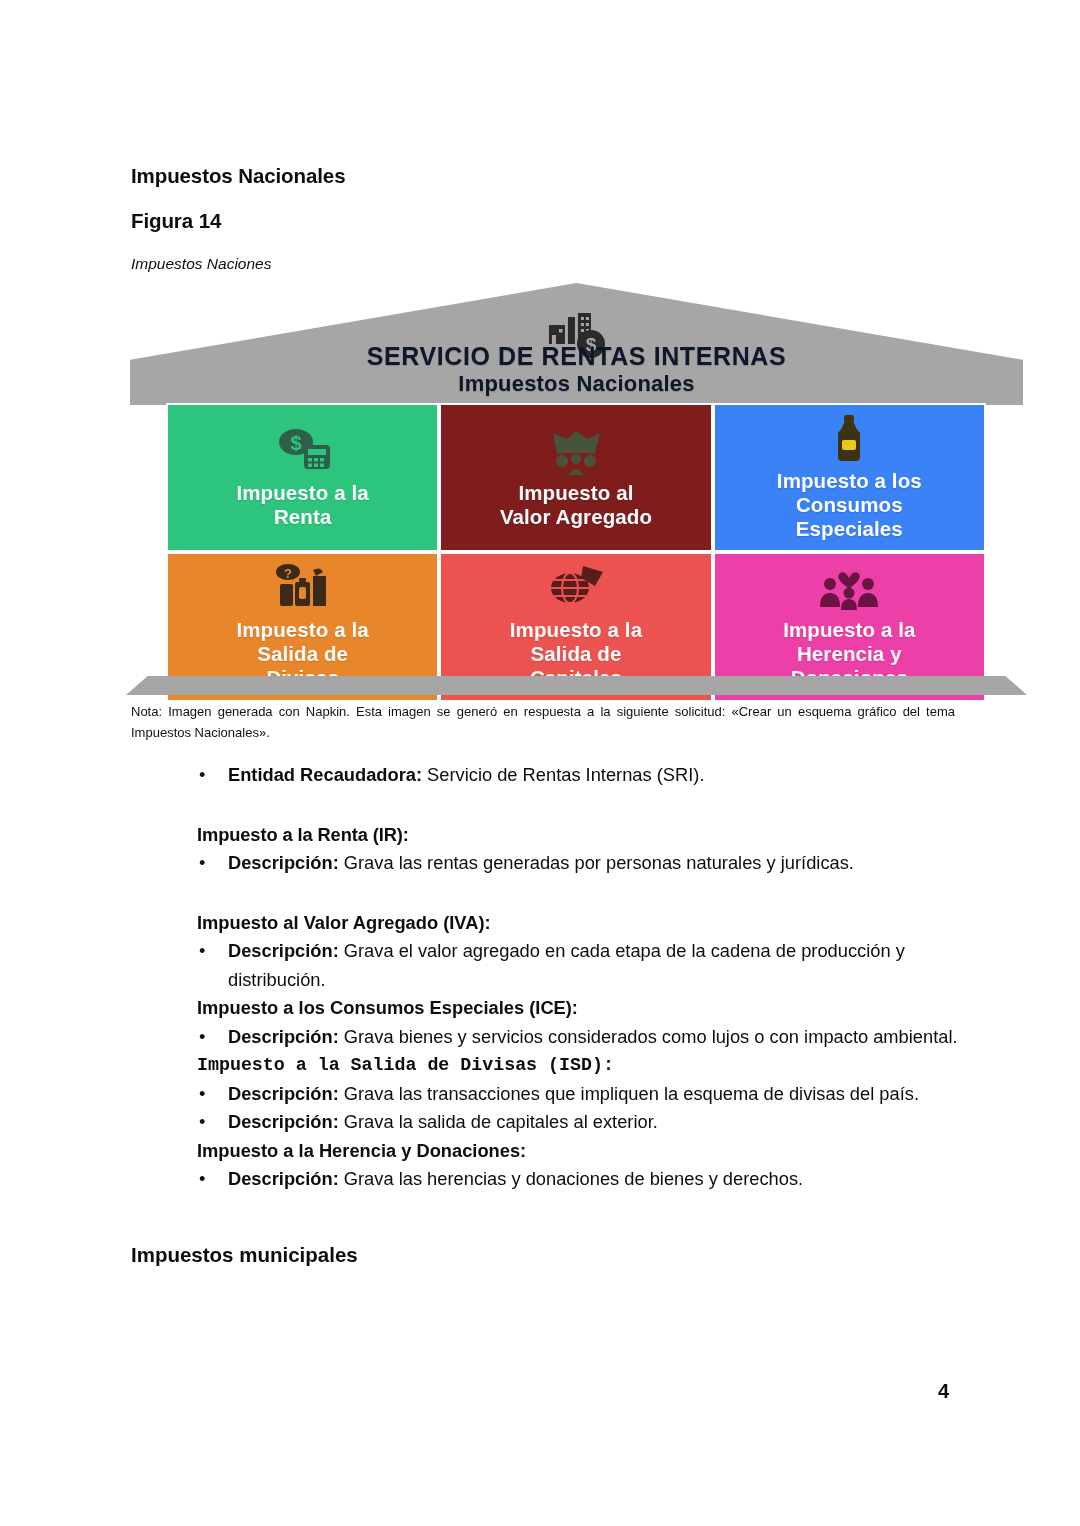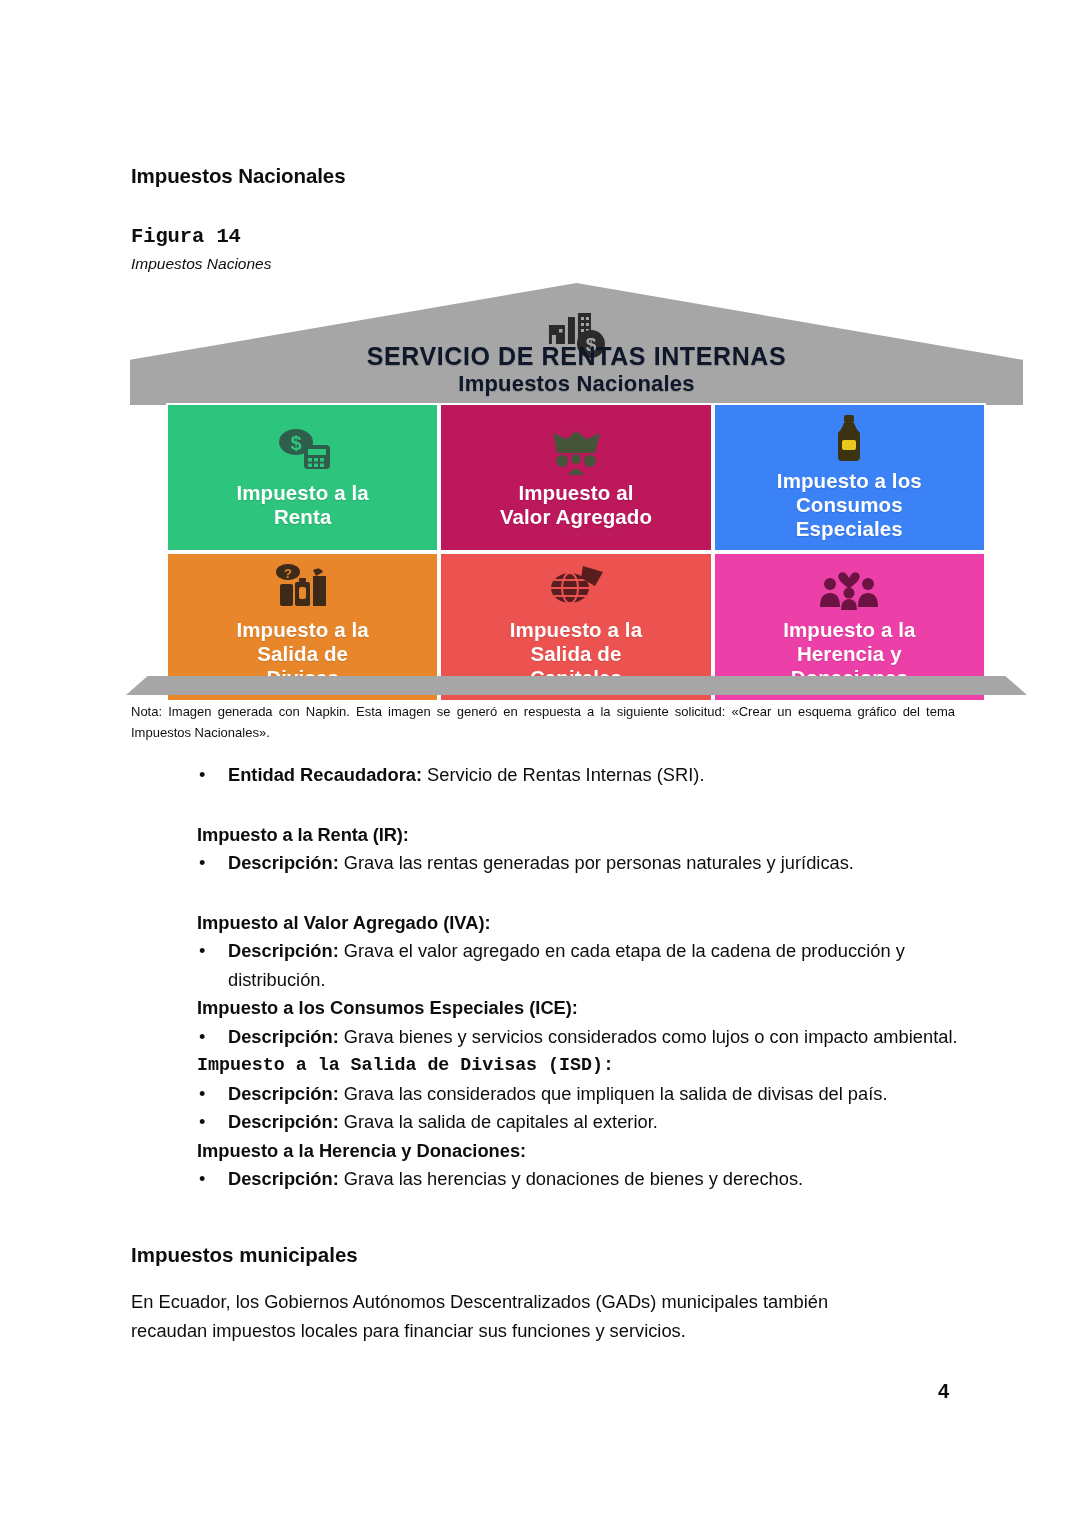--- a/index.html
+++ b/index.html
@@ -27,21 +27,21 @@
   
   .h-section {
     position: absolute;
     left: 131px;
     font-size: 20.5px;
     font-weight: bold;
     letter-spacing: -0.1px;
     white-space: nowrap;
   }
   #title-impuestos-nacionales { top: 129px; }
-  #title-figura { top: 190px; font-family: Liberation Mono, monospace; }
+  #title-figura { top: 174px; }
 
   #subtitle-figura {
     position: absolute;
     left: 131px;
     top: 220px;
     font-size: 15.5px;
     font-style: italic;
     white-space: nowrap;
   }
 
@@ -278,21 +278,21 @@
               <rect x="38" y="38.5" width="4" height="3.5" fill="#2dc57e"></rect>
               <rect x="44" y="38.5" width="4" height="3.5" fill="#2dc57e"></rect>
               <rect x="50" y="38.5" width="4" height="3.5" fill="#2dc57e"></rect>
             </g>
           </svg>
         </span>
         <div class="cell-label">Impuesto a la
 Renta</div>
       </div>
 
-      <div class="cell" id="cell-1" style="background: #be185d;">
+      <div class="cell" id="cell-1" style="background: #7f1d1d;">
         <span class="cell-icon">
           <svg viewBox="0 0 66 50" width="66" height="50" aria-hidden="true">
             <g fill="#46553a">
               <path d="M10 8 L24 14 L33 6 L44 14 L57 8 L52 28 L14 28 Z"></path>
               <circle cx="19" cy="36" r="6"></circle>
               <circle cx="47" cy="36" r="6"></circle>
               <circle cx="33" cy="34" r="5"></circle>
               <path d="M25 50 Q33 38 41 50 Z"></path>
             </g>
           </svg>
@@ -412,21 +412,21 @@
       <div class="li">
         <span class="dot">•</span>
         <span class="bold">Descripción:</span><span> Grava bienes y servicios considerados como lujos o con impacto ambiental.</span>
       </div>
     </div>
 
     <div class="blk">
       <div class="lead" style="font-size:18.3px;font-family:Liberation Mono, monospace;">Impuesto a la Salida de Divisas (ISD):</div>
       <div class="li">
         <span class="dot">•</span>
-        <span class="bold">Descripción:</span><span> Grava las considerados que impliquen la salida de divisas del país.</span>
+        <span class="bold">Descripción:</span><span> Grava las transacciones que impliquen la esquema de divisas del país.</span>
       </div>
     </div>
 
     <div class="blk">
       <div class="li">
         <span class="dot">•</span>
         <span class="bold">Descripción:</span><span> Grava la salida de capitales al exterior.</span>
       </div>
     </div>
 
@@ -435,17 +435,16 @@
       <div class="li">
         <span class="dot">•</span>
         <span class="bold">Descripción:</span><span> Grava las herencias y donaciones de bienes y derechos.</span>
       </div>
     </div>
 
   </div>
 
   <div id="muni-heading">Impuestos municipales</div>
 
-  <div id="muni-para">En Ecuador, los Gobiernos Autónomos Descentralizados (GADs) municipales también recaudan impuestos locales para financiar sus funciones y servicios.</div>
 
   <div id="page-number">4</div>
 
 </div>
 
 </body></html>

